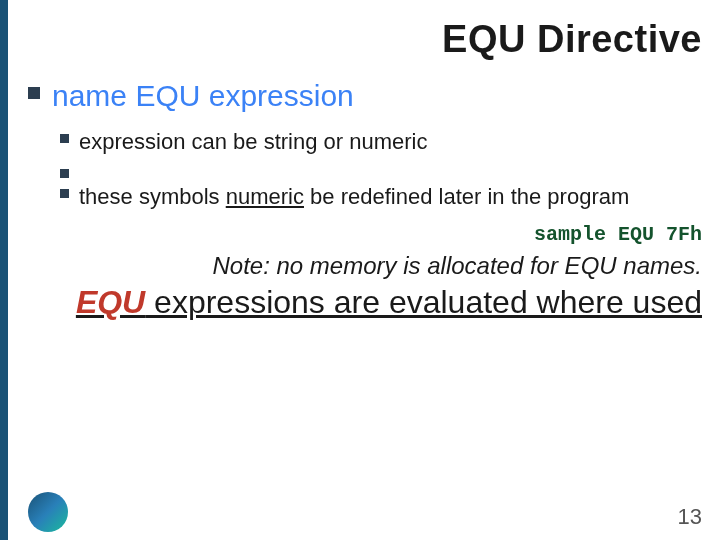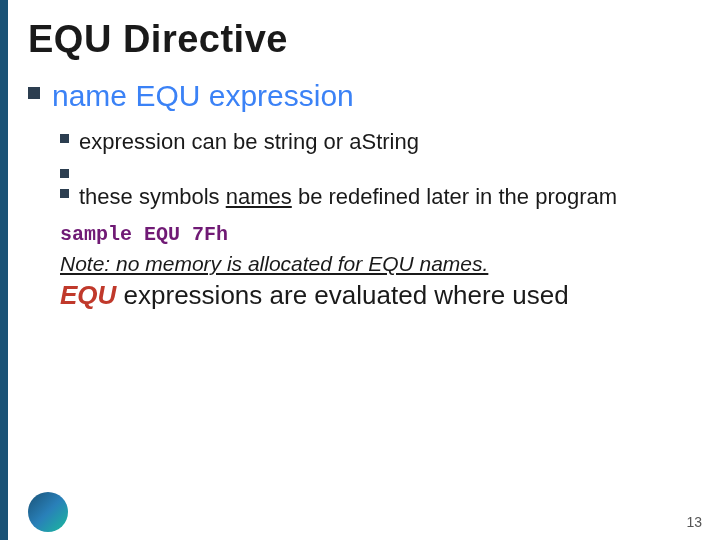--- a/index.html
+++ b/index.html
@@ -21,20 +21,21 @@
       height: 540px;
       background: #1a5276;
     }
 
     .content {
       position: absolute;
       left: 28px;
       top: 18px;
       right: 18px;
       bottom: 18px;
+      text-align: right;
     }
 
     .title {
       font-size: 38px;
       font-weight: bold;
       color: #1a1a1a;
       margin-bottom: 18px;
       letter-spacing: 0.5px;
     }
 
@@ -96,52 +97,52 @@
     }
 
     .underline {
       text-decoration: underline;
     }
 
     .code-line {
       font-family: 'Courier New', Courier, monospace;
       font-size: 20px;
       font-weight: bold;
-      color: #701a75;
+      color: #14532d;
       margin-bottom: 6px;
       margin-left: 32px;
     }
 
     .note-line {
-      font-size: 21px;
+      font-size: 24px;
       color: #1a1a1a;
       margin-left: 32px;
       margin-top: 4px;
       margin-bottom: 4px;
+      font-style: italic;
+    }
+
+    .bottom-text {
+      font-size: 32px;
+      color: #1a1a1a;
+      margin-left: 32px;
       text-decoration: underline;
-      font-style: italic;
-    }
-
-    .bottom-text {
-      font-size: 26px;
-      color: #1a1a1a;
-      margin-left: 32px;
     }
 
     .equ-red {
       color: #c0392b;
       font-weight: bold;
       font-style: italic;
     }
 
     .page-number {
       position: absolute;
       bottom: 10px;
       right: 18px;
-      font-size: 14px;
+      font-size: 22px;
       color: #555;
     }
 
     .logo {
       position: absolute;
       bottom: 8px;
       left: 28px;
       width: 60px;
       height: 40px;
     }
@@ -168,32 +169,32 @@
   <div class="main-bullet">
     <div class="main-bullet-square"></div>
     <div class="main-bullet-text">name EQU expression</div>
   </div>
 
   <div class="sub-bullets">
 
     <div class="sub-bullet">
       <div class="sub-bullet-square"></div>
       <div class="sub-bullet-text">
-        <span>expression can be string or aString</span>
+        <span>expression can be string or numeric</span>
       </div>
     </div>
 
     <div class="sub-bullet">
       <div class="sub-bullet-square"></div>
     </div>
 
     <div class="sub-bullet">
       <div class="sub-bullet-square"></div>
       <div class="sub-bullet-text">
-        these symbols <span class="underline">names</span> be redefined later in the program
+        these symbols <span class="underline">numeric</span> be redefined later in the program
       </div>
     </div>
 
   </div>
 
   <div class="code-line">sample EQU 7Fh</div>
 
   <div class="note-line">Note: no memory is allocated for EQU names.</div>
 
   <div class="bottom-text">

